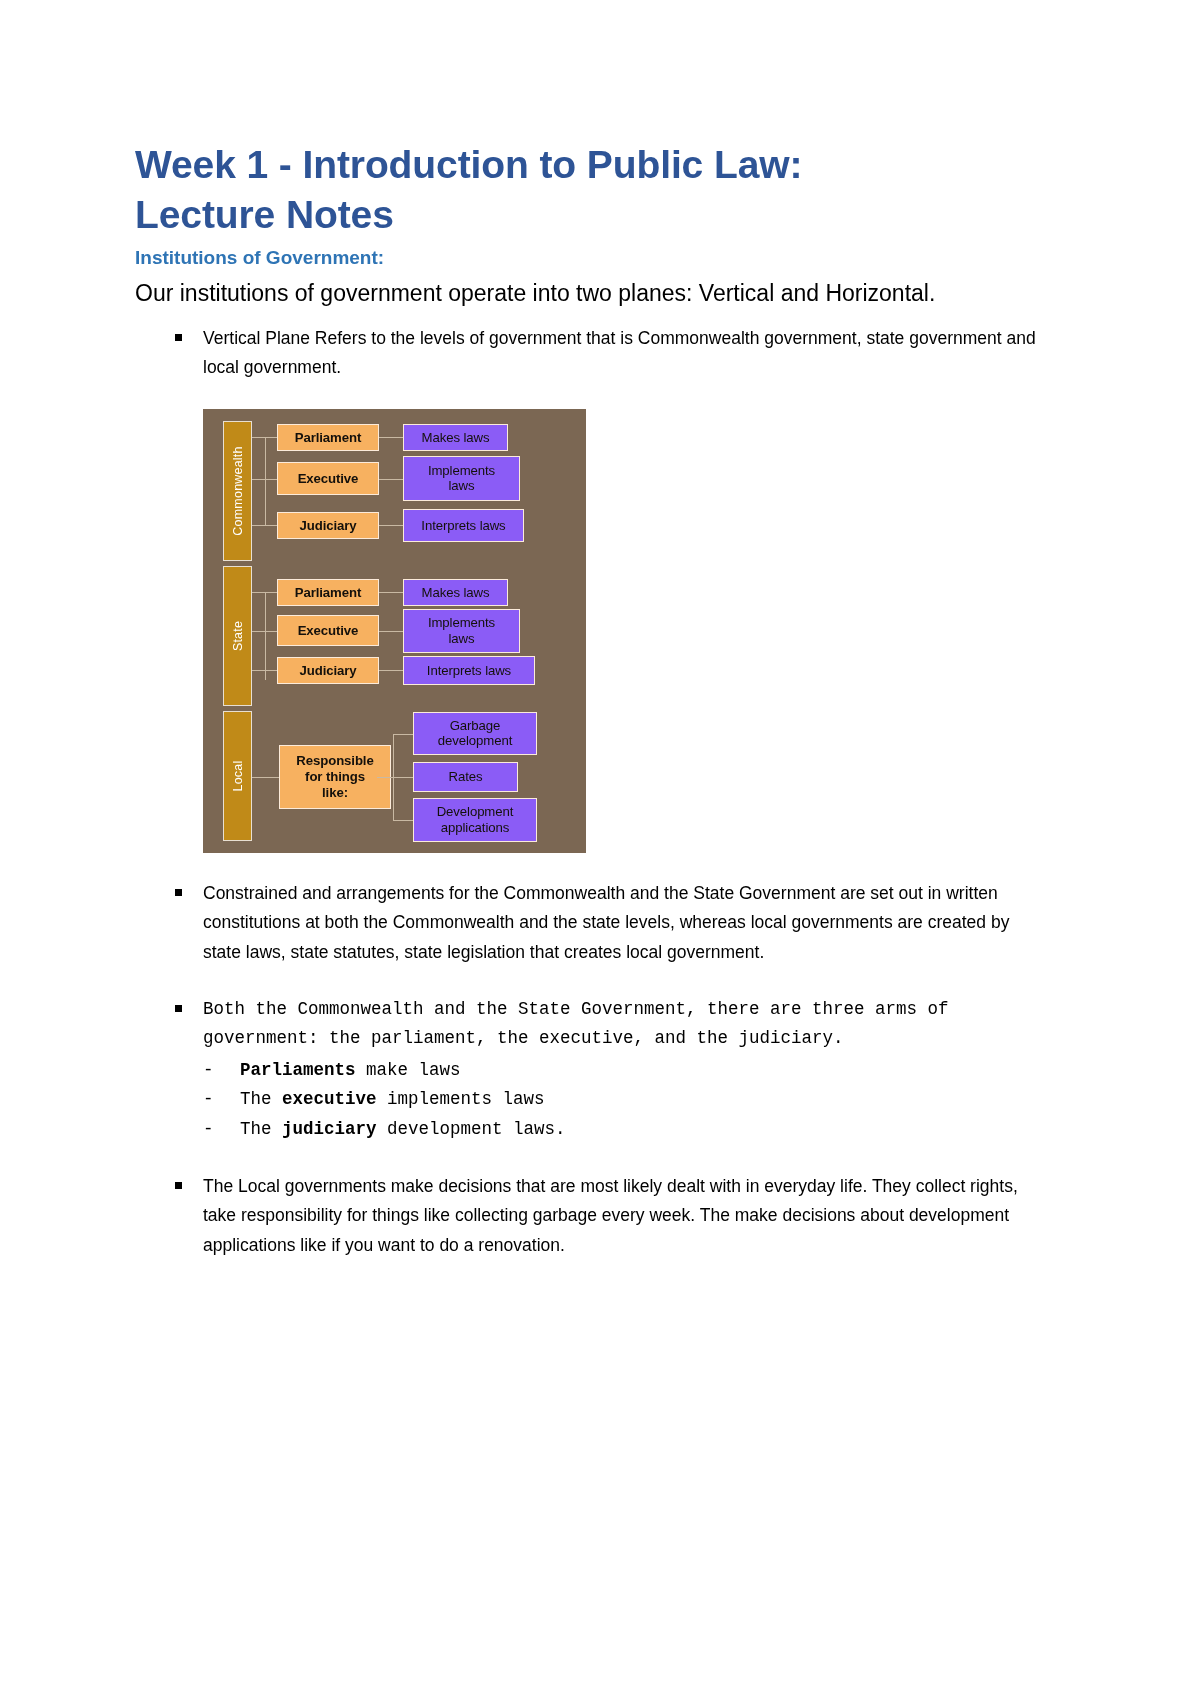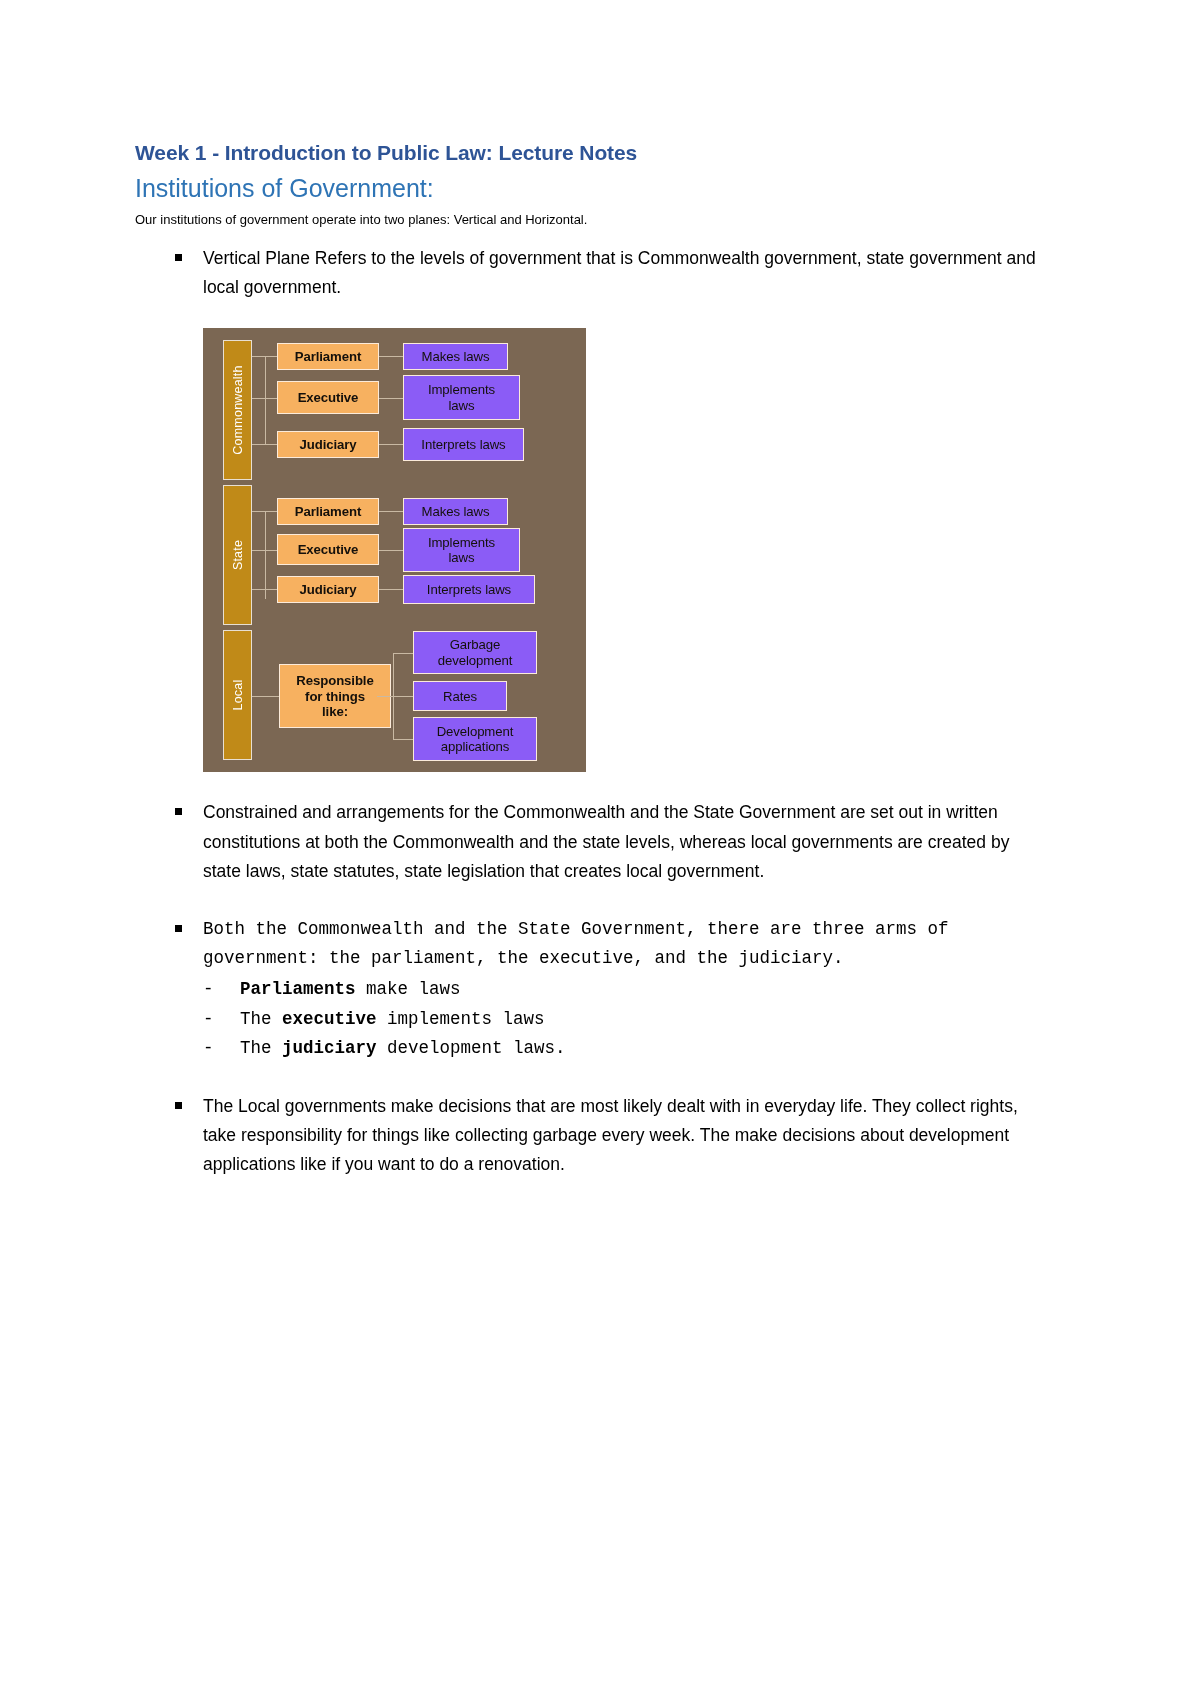--- a/index.html
+++ b/index.html
@@ -18,38 +18,38 @@
     position: relative;
     width: 1200px;
     height: 1698px;
     background: #ffffff;
     box-sizing: border-box;
     padding: 140px 135px 0 135px;
   }
 
   
   .doc-title {
-    font-size: 21px;
+    font-size: 39px;
     font-weight: bold;
     color: #2E5496;
     line-height: 1.28;
     letter-spacing: -0.1px;
     margin: 0 0 6px 0;
     max-width: 760px;
     font-family: "Liberation Sans", sans-serif;
   }
   .doc-subtitle {
-    font-size: 25px;
-    font-weight: normal;
+    font-size: 19px;
+    font-weight: bold;
     color: #2E74B5;
     line-height: 1.25;
     margin: 0 0 6px 0;
   }
   .lead-para {
-    font-size: 13px;
+    font-size: 23px;
     line-height: 1.5;
     margin: 0 0 14px 0;
     color: #000;
   }
 
   
   ul.bullets {
     list-style: none;
     margin: 0;
     padding: 0;
@@ -225,21 +225,21 @@
       <div class="node arm" style="left:76px; top:336px; width:112px; height:64px; flex-direction:column;">Responsible for things like:</div>
 
       <div class="conn h" style="left:174px; top:368px; width:16px;"></div>
       <div class="conn v" style="left:190px; top:325px; height:86px;"></div>
       <div class="conn h" style="left:190px; top:325px; width:20px;"></div>
       <div class="conn h" style="left:190px; top:368px; width:20px;"></div>
       <div class="conn h" style="left:190px; top:411px; width:20px;"></div>
 
       <div class="node fn" style="left:210px; top:303px; width:124px; height:43px;">Garbage development</div>
 
-      <div class="node fn" style="left:210px; top:353px; width:94px; height:30px;">Rates</div>
+      <div class="node fn" style="left:210px; top:353px; width:105px; height:30px;">Rates</div>
 
       <div class="node fn" style="left:210px; top:389px; width:124px; height:44px;">Development applications</div>
 
     </div>
   </div>
 
   <ul class="bullets">
 
     <li class="bullet" style="margin-bottom:28px;">
       <span class="sq"></span>

